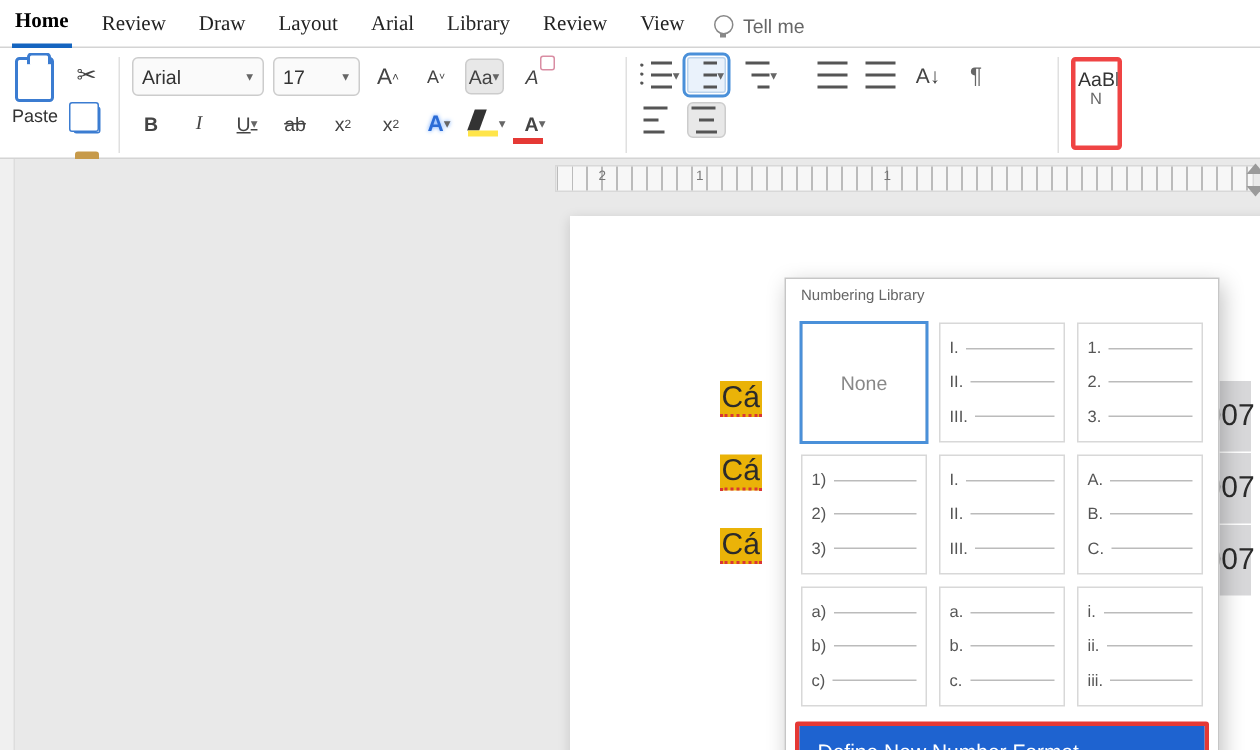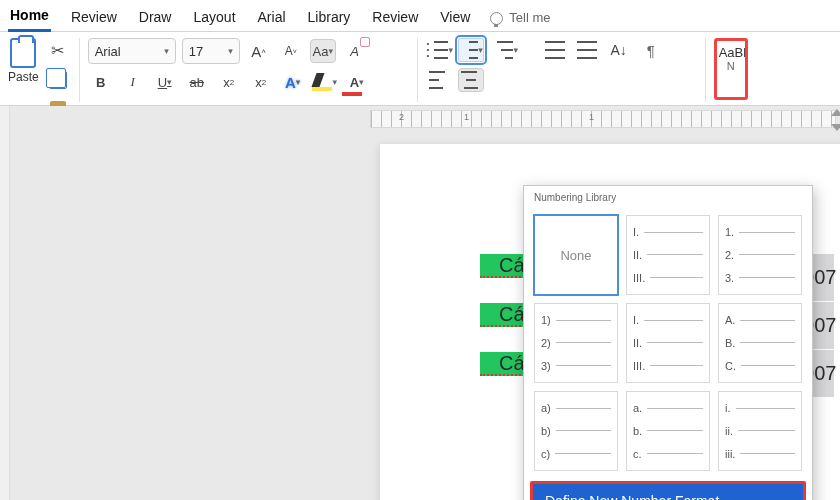--- a/index.html
+++ b/index.html
@@ -21,27 +21,28 @@
     border-bottom: 1px solid #d4d4d4;
     padding: 4px 8px 0 8px;
     gap: 18px;
     height: 32px;
   }
   .tab {
     font-size: 14px;
     padding: 4px 2px 6px 2px;
     color: #222;
     cursor: pointer;
+    font-family: Liberation Serif, serif;
   }
   .tab.active {
     font-weight: 700;
     border-bottom: 3px solid #1565c0;
     color: #000;
   }
-  .tellme-wrap { display:flex; align-items:flex-end; gap:6px; color:#666; }
+  .tellme-wrap { display:flex; align-items:flex-start; gap:6px; color:#666; }
   .bulb {
     width:13px; height:13px; border:1.3px solid #888; border-radius:50%;
     position:relative; display:inline-block;
   }
   .bulb::after{content:"";position:absolute;bottom:-3px;left:3px;width:4px;height:3px;background:#888;}
 
   
   .ribbon {
     display:flex;
     align-items:flex-start;
@@ -108,21 +109,21 @@
   .canvas{flex:1;background:#e9e9e9;position:relative;overflow:hidden;}
   .ruler-h{position:absolute;top:4px;left:360px;right:4px;height:18px;background:#f7f7f7;border:1px solid #d8d8d8;}
   .ruler-ticks{position:absolute;left:0;right:0;top:0;bottom:0;background:repeating-linear-gradient(90deg,#bbb 0 1px,transparent 1px 10px);} 
   .ruler-numbers{position:absolute;top:1px;font-size:9px;color:#777;display:flex;gap:60px;padding-left:28px;}
   .indent-marker{position:absolute;left:460px;top:-2px;width:12px;height:22px;}
   .indent-marker::before{content:"";position:absolute;top:0;left:0;border-left:6px solid transparent;border-right:6px solid transparent;border-bottom:7px solid #9a9a9a;}
   .indent-marker::after{content:"";position:absolute;bottom:0;left:0;border-left:6px solid transparent;border-right:6px solid transparent;border-top:7px solid #9a9a9a;}
 
   .page{position:absolute;top:38px;left:370px;right:-50px;bottom:-50px;background:#fff;box-shadow:0 2px 8px rgba(0,0,0,0.15);padding:110px 40px 40px 100px;}
   .page-line{font-size:20px;color:#2b2b2b;margin-bottom:26px;}
-  .sel{background:#22c55e;padding:0 19px;}
+  .sel{background:#eab308;padding:0 1px;}
   .squiggle{border-bottom:2px dotted #d93636;}
   .year-crumb{position:absolute;right:6px;top:112px;width:42px;}
   .year-item{height:47px;font-size:20px;color:#2b2b2b;background:#d7d7d9;margin-bottom:1px;display:flex;align-items:center;}
 
   
   .dropdown{
     position:absolute; left:513px; top:79px; width:290px;
     background:#fff; border:1px solid #c6c6c6; box-shadow:2px 4px 14px rgba(0,0,0,0.25);
     z-index:50;
   }

